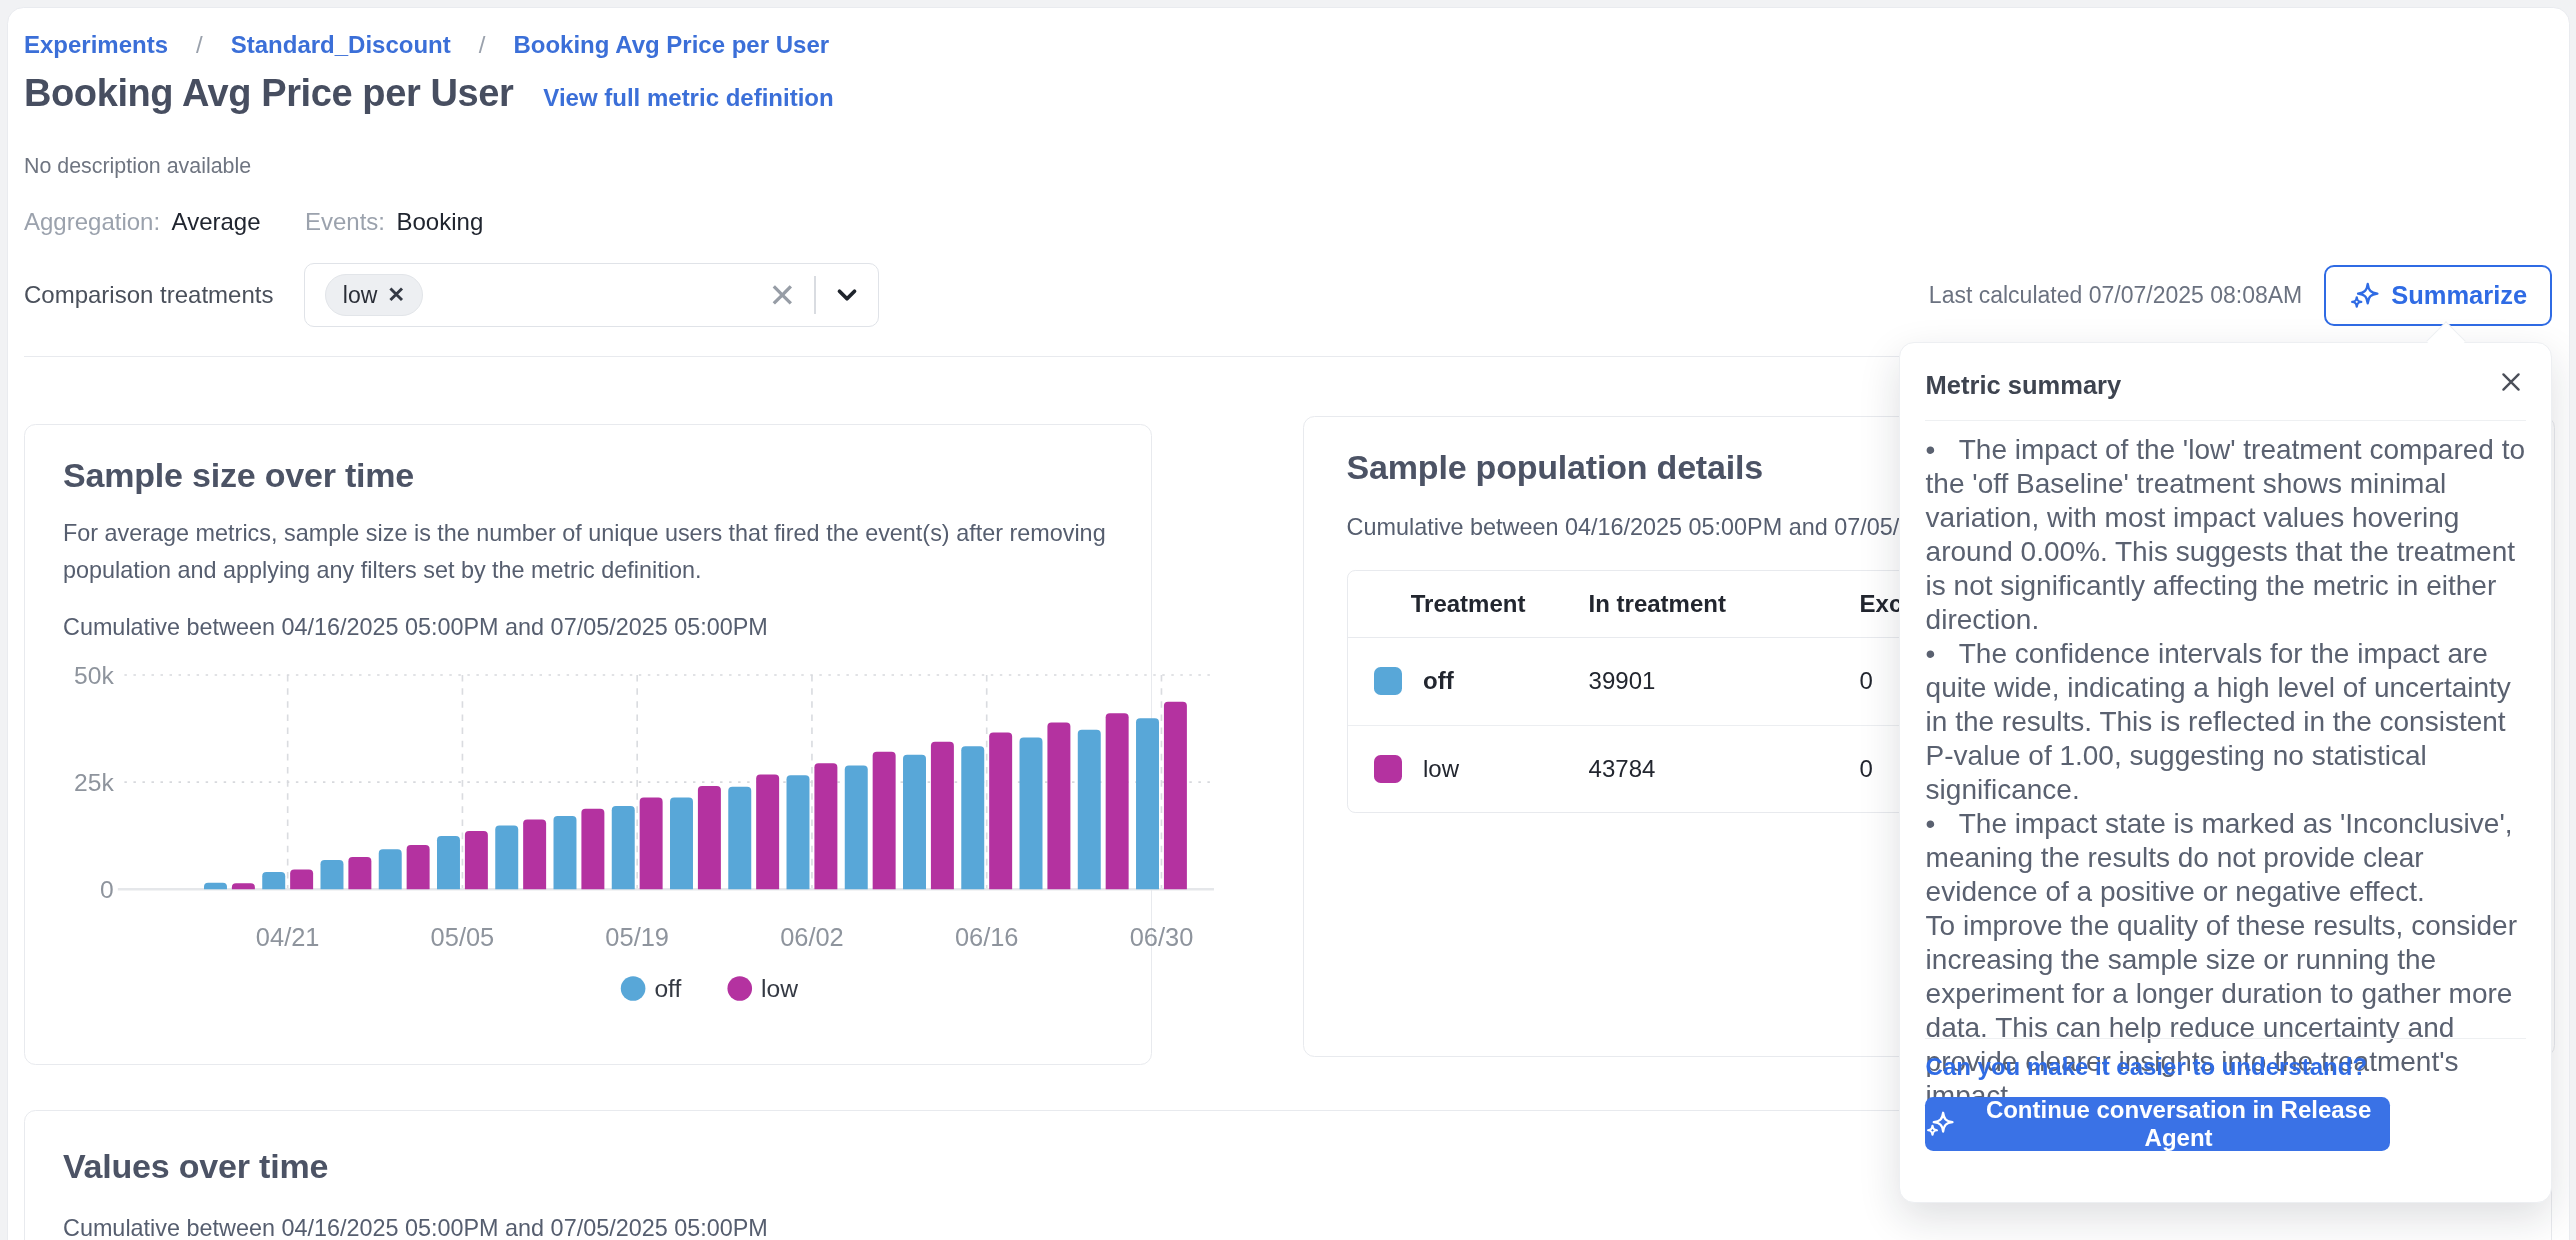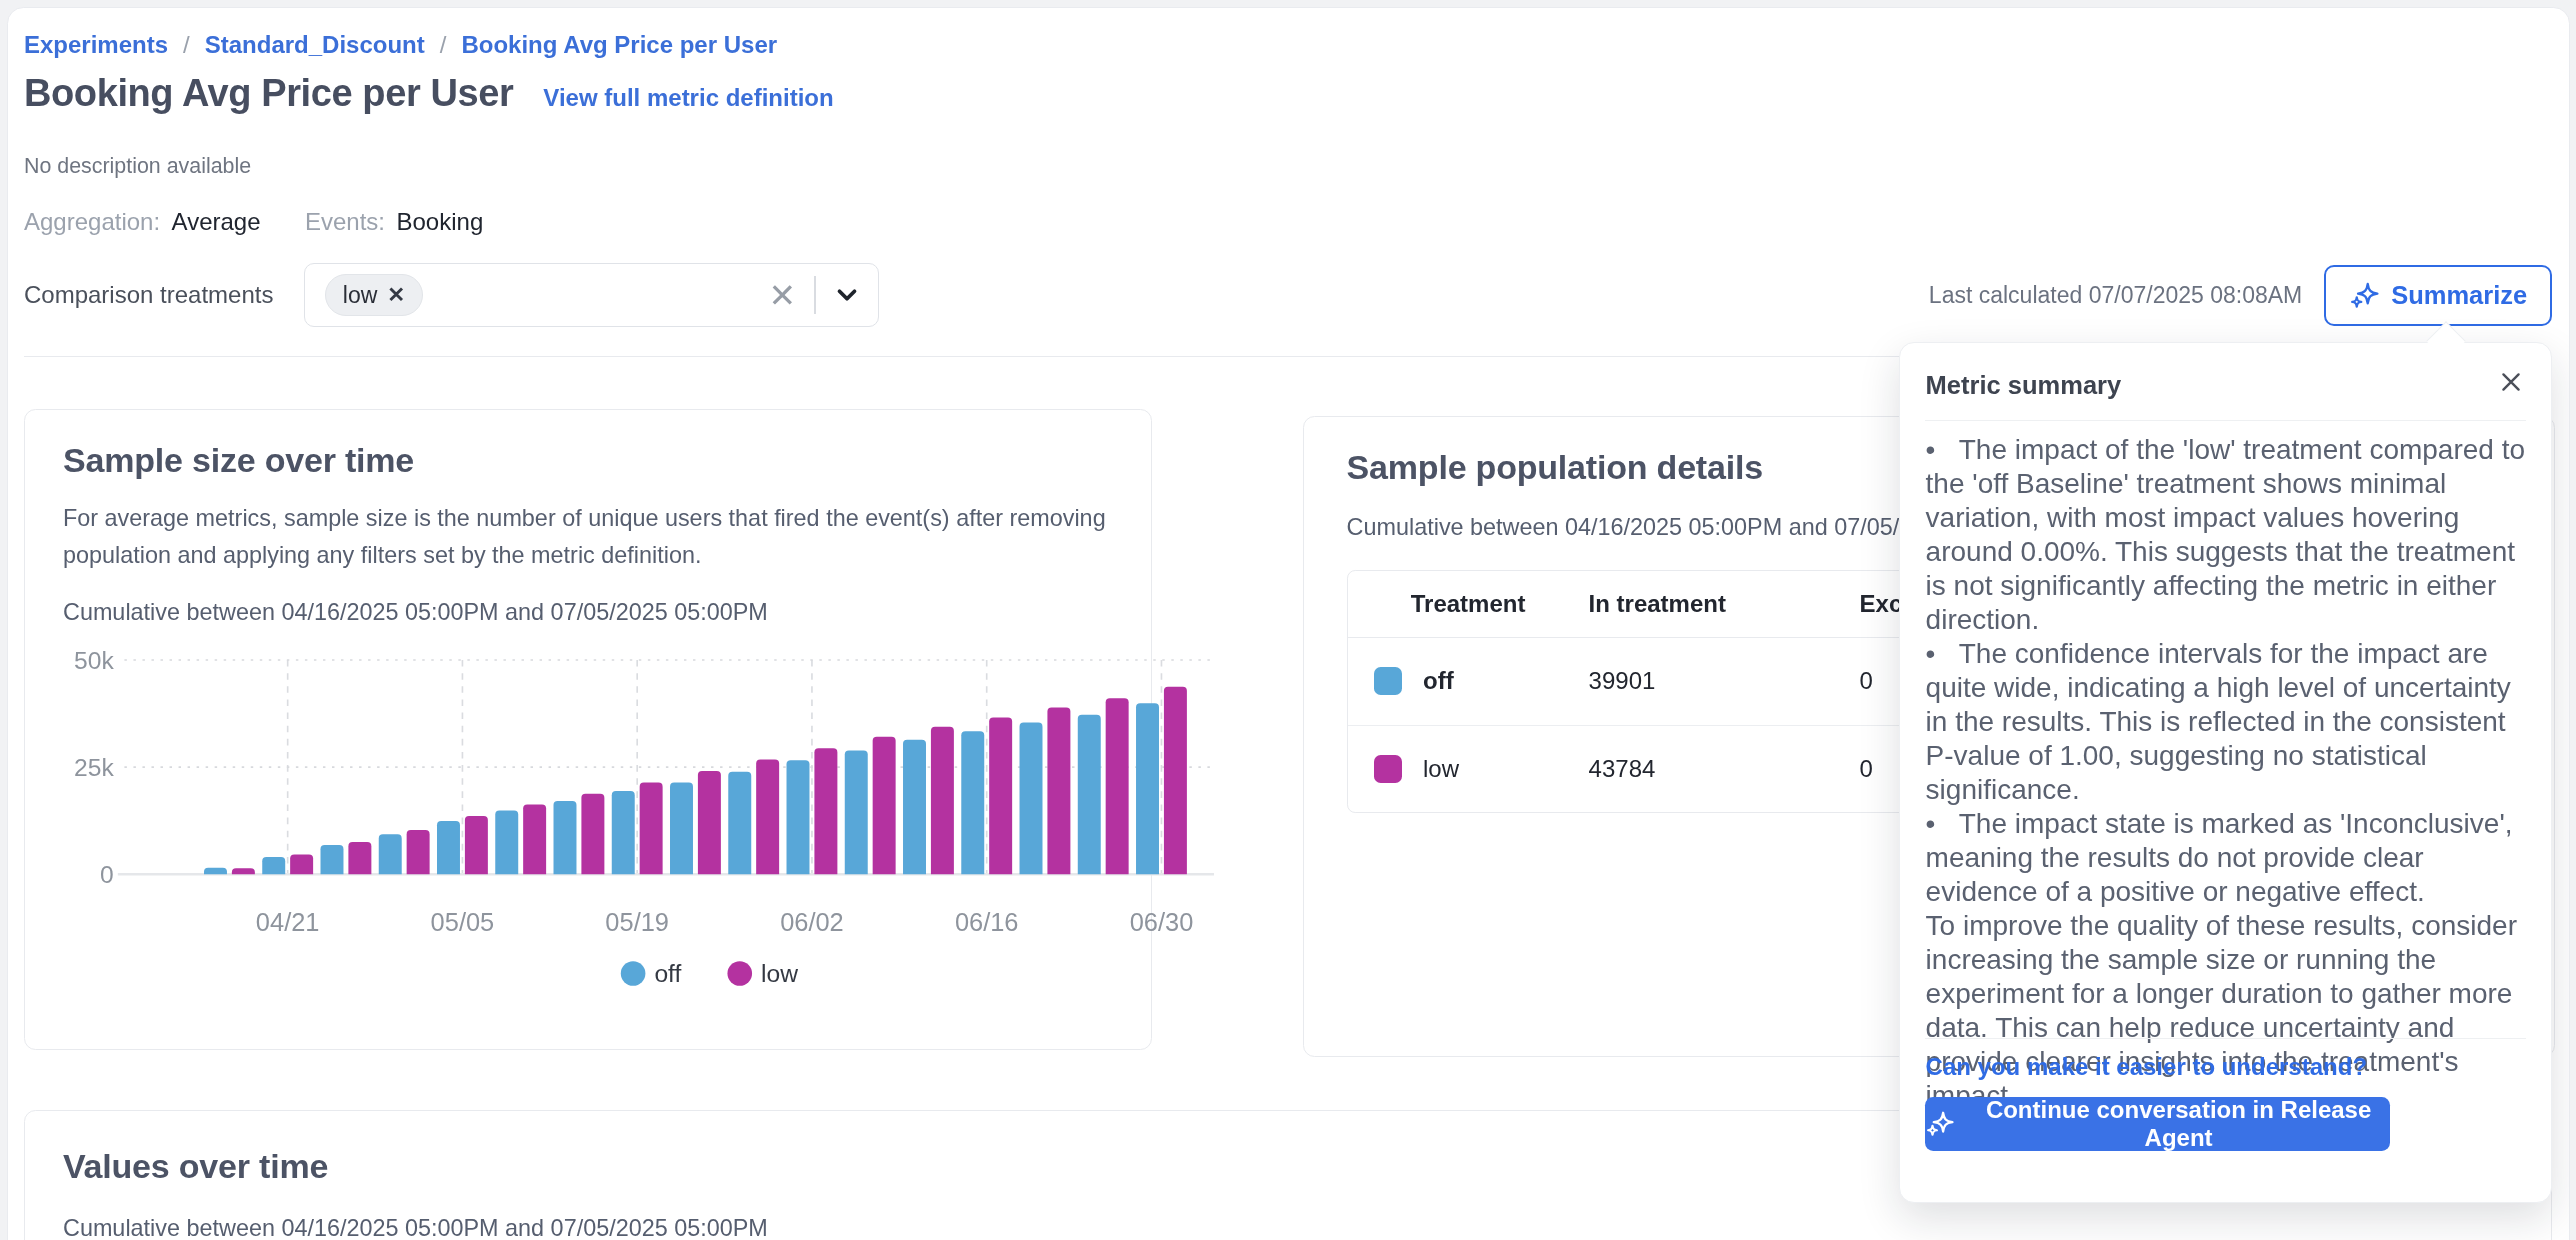--- a/index.html
+++ b/index.html
@@ -3,21 +3,21 @@
 <meta charset="utf-8">
 <style>
   * { margin:0; padding:0; box-sizing:border-box; }
   html,body { width:2576px; height:1240px; overflow:hidden; background:#f1f2f4;
               font-family:"Liberation Sans", sans-serif; }
   .page { position:absolute; left:6.6px; top:6.6px; width:2563px; height:1396px;
           background:#fff; border:1.6px solid #e9ebef; border-radius:16.4px; overflow:hidden; }
 
   
   .breadcrumb { position:absolute; left:16.4px; top:23px; display:flex; align-items:center;
-                gap:15px; font-size:24px; font-weight:600; }
+                gap:28px; font-size:24px; font-weight:600; }
   .breadcrumb a { color:#3b6fd8; text-decoration:none; cursor:pointer; }
   .breadcrumb .sep { color:#9aa1ac; font-weight:400; }
 
   
   .title-row { position:absolute; left:16.4px; top:64px; display:flex; align-items:baseline; }
   .title-row h1 { font-size:38px; font-weight:700; color:#474e60; letter-spacing:-0.4px; }
   .title-row .metric-link { margin-left:30px; font-size:24px; font-weight:600; color:#3b6fd8; cursor:pointer; }
   .no-desc { position:absolute; left:16.4px; top:146px; font-size:21.4px; color:#6f7581; }
   .agg-row { position:absolute; left:16.4px; top:200px; display:flex; gap:11.5px; font-size:24px; align-items:baseline; }
   .agg-row .lbl { color:#9ba2ad; }
@@ -43,21 +43,21 @@
                    background:#fff; color:#2f6be4; font-size:25.5px; font-weight:700;
                    display:flex; align-items:center; justify-content:center; gap:11.5px;
                    cursor:pointer; padding:0 23px; }
 
   .top-divider { position:absolute; left:16.4px; right:16.4px; top:348px; border-top:1.6px solid #e8eaee; }
 
   
   .card { position:absolute; background:#fff; border:1.6px solid #e8eaee; border-radius:11.5px; }
   .card-title { font-size:34px; font-weight:700; color:#4c5365; letter-spacing:-0.2px; }
   .card-sub { font-size:23.4px; color:#565e6f; line-height:37px; }
-  #card-sample { left:16.4px; top:401px; width:1128px; height:641px; }
+  #card-sample { left:16.4px; top:416px; width:1128px; height:641px; }
   #card-pop    { left:1295px; top:408px; width:1252px; height:641px; }
   #card-values { left:16.4px; top:1102px; right:16.4px; height:271px; }
   #card-sample .card-title { position:absolute; left:38px; top:31px; }
   #card-sample .desc { position:absolute; left:38px; top:90px; width:1157px; }
   #card-sample .cumul { position:absolute; left:38px; top:184px; }
   #chart-holder { position:absolute; left:33px; top:232px; }
 
   #card-pop .card-title { position:absolute; left:43px; top:31px; }
   #card-pop .cumul { position:absolute; left:43px; top:92px; white-space:nowrap; }
   .pop-table { position:absolute; left:43px; top:153px; width:1166px; border:1.6px solid #e8eaee;

